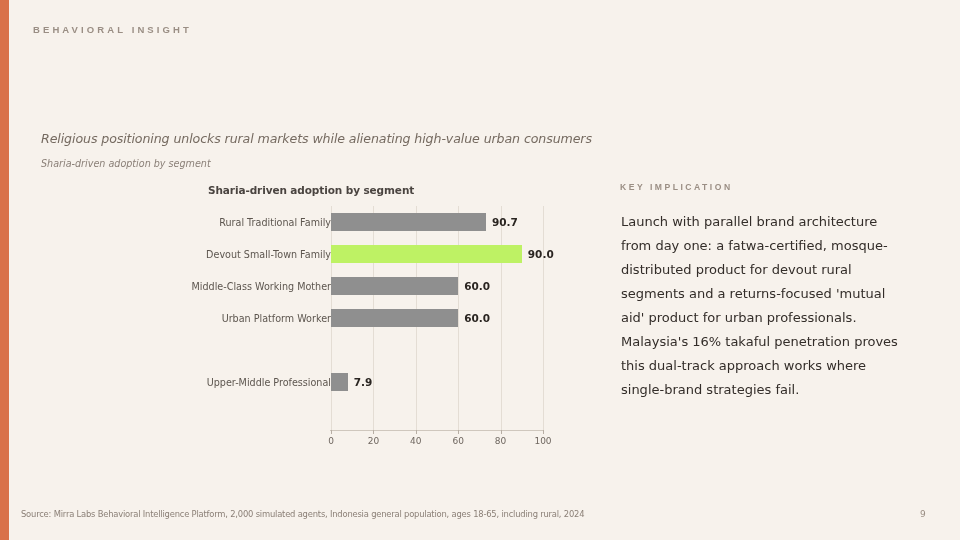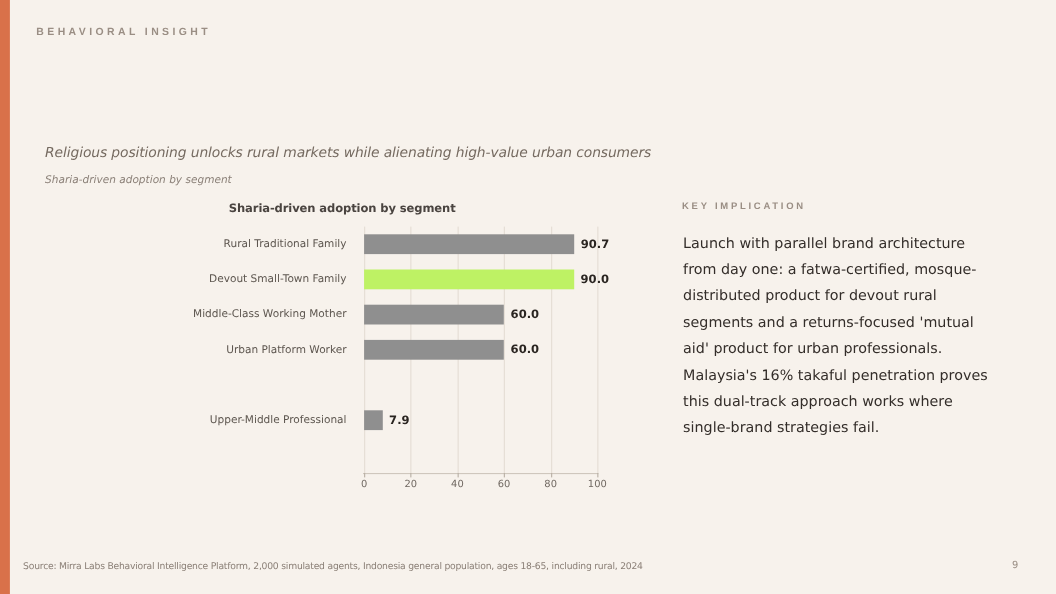--- a/index.html
+++ b/index.html
@@ -131,21 +131,21 @@
     position: absolute;
     left: 0;
     right: 0;
     height: 32px;
   }
   .cat-label {
     position: absolute;
     right: 100%;
     top: 50%;
     transform: translateY(-50%);
-    margin-right: 16px;
+    margin-right: 0;
     font-size: 9.6px;
     color: #5d564f;
     font-family: "DejaVu Sans", sans-serif;
     white-space: nowrap;
     text-align: right;
   }
   .bar {
     position: absolute;
     left: 0;
     top: 50%;
@@ -236,21 +236,21 @@
         <div class="tick" style="left: 127.2px;"></div>
         <div class="ticklabel" style="left: 127.2px;">60</div>
         <div class="gridline" style="left: 169.6px;"></div>
         <div class="tick" style="left: 169.6px;"></div>
         <div class="ticklabel" style="left: 169.6px;">80</div>
         <div class="gridline" style="left: 212px;"></div>
         <div class="tick" style="left: 212px;"></div>
         <div class="ticklabel" style="left: 212px;">100</div>
         <div class="row" style="top: 0px; height: 32px;">
           <div class="cat-label">Rural Traditional Family</div>
-          <div class="bar" style="width: 191px;">
+          <div class="bar" style="width: 155px;">
             <div class="bar-value">90.7</div>
           </div>
         </div>
         <div class="row" style="top: 32px; height: 32px;">
           <div class="cat-label">Devout Small-Town Family</div>
           <div class="bar hl" style="width: 190.8px;">
             <div class="bar-value">90.0</div>
           </div>
         </div>
         <div class="row" style="top: 64px; height: 32px;">

